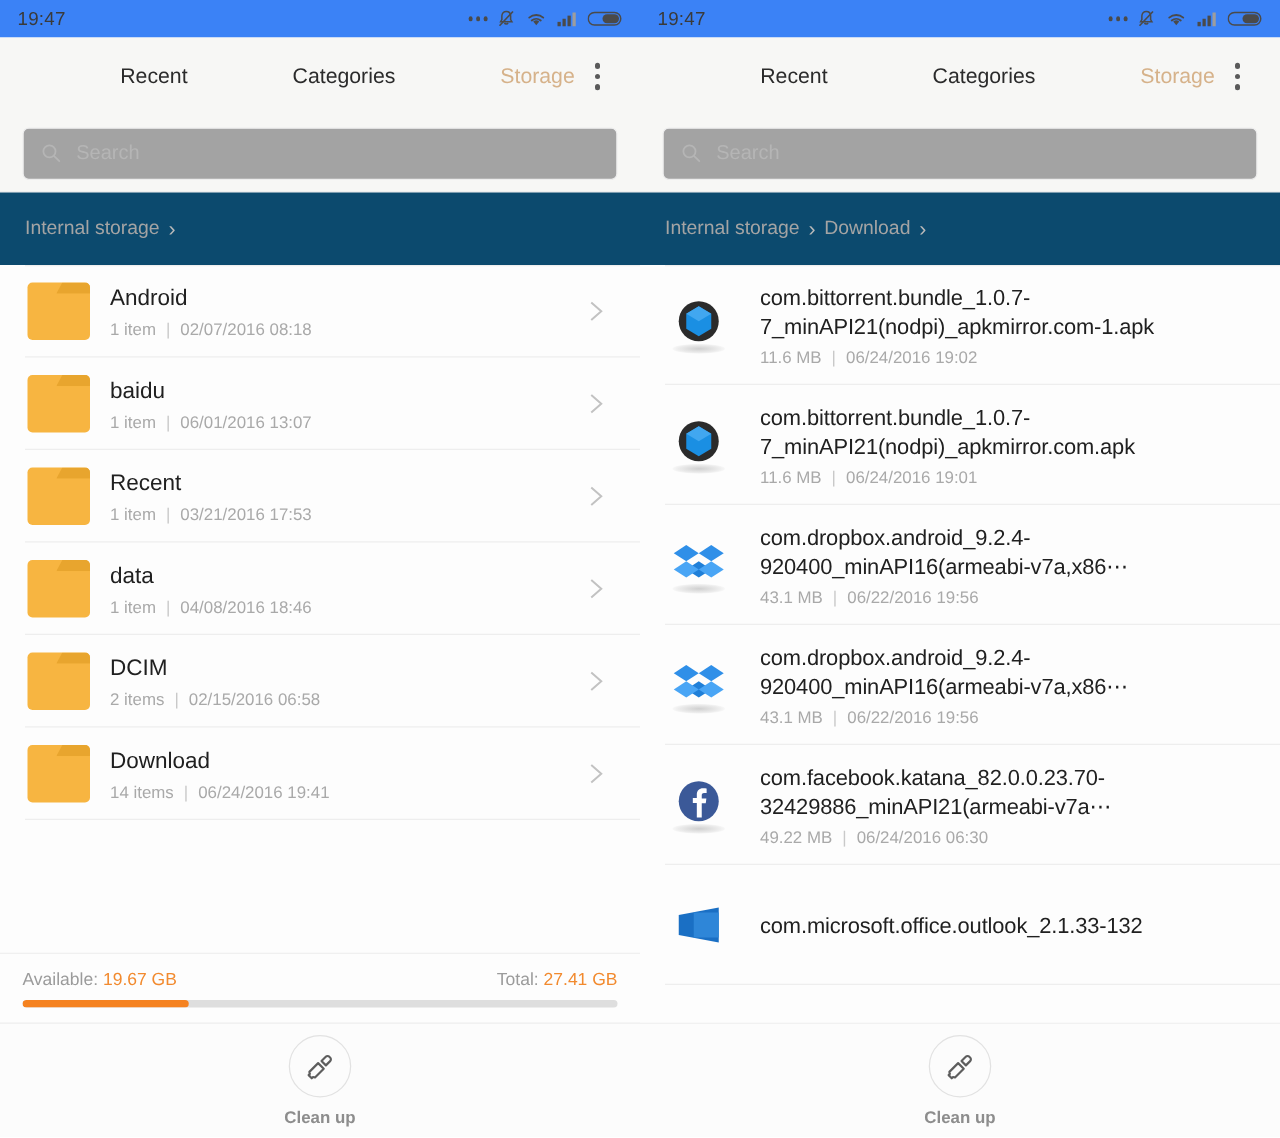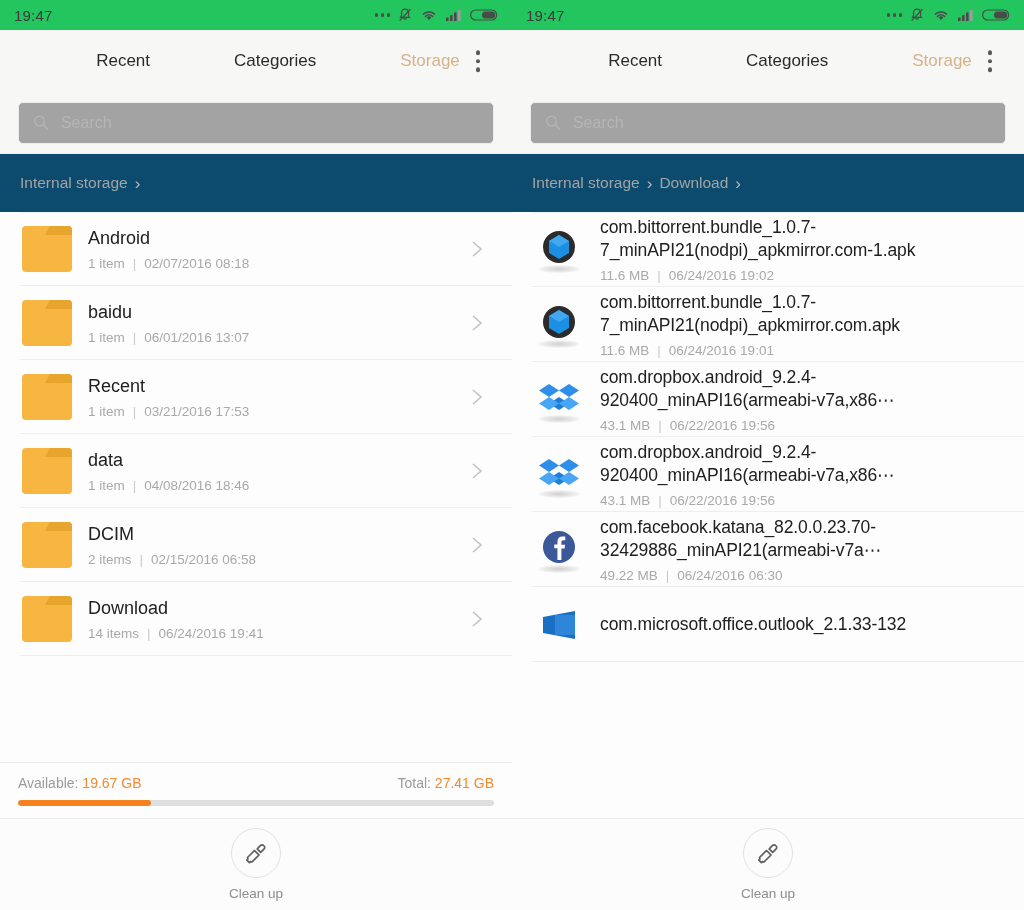--- a/index.html
+++ b/index.html
@@ -14,21 +14,21 @@
     width: 512px; height: 910px;
     position: relative;
     background: #fdfdfd;
     display: flex; flex-direction: column;
     overflow: hidden;
   }
 
   
   .statusbar {
     height: 30px; flex: 0 0 30px;
-    background: #22c55e;
+    background: #3b82f6;
     display: flex; align-items: center;
     padding: 0 14px;
   }
   .clock { font-size: 15px; color: #3a3a3a; letter-spacing: .2px; }
   .status-icons { margin-left: auto; display: flex; align-items: center; gap: 7px; }
   .si { display: block; }
   .dots-h { display: flex; gap: 2.5px; align-items: center; }
   .dots-h i { width: 3.5px; height: 3.5px; border-radius: 50%; background: #4a4a4a; display:block; }
 
   
@@ -87,21 +87,21 @@
     display: flex; align-items: center;
     padding: 0 18px 0 20px;
     height: 74px;
     position: relative;
     cursor: pointer;
   }
   .row::after {
     content: ""; position: absolute; left: 20px; right: 0; bottom: 0;
     height: 1px; background: #eeeeee;
   }
-  .row.file { height: 75px; }
+  .row.file { height: 96px; gap: 8px; }
   .row-top-sep::before {
     content: ""; position: absolute; left: 20px; right: 0; top: 0;
     height: 1px; background: #eeeeee;
   }
   .icon-cell { width: 54px; flex: 0 0 54px; display: flex; align-items: center; justify-content: center; }
   .meta-cell { flex: 1 1 auto; min-width: 0; padding-left: 14px; }
   .row .title { font-size: 18px; color: #202020; line-height: 1.3; }
   .row.file .title { font-size: 17.5px; letter-spacing: -.1px; }
   .row .sub {
     font-size: 13.5px; color: #a9a9a9; margin-top: 6px;
@@ -141,21 +141,21 @@
   .storage-line b { font-weight: normal; color: #f28a2e; }
   .bar { margin-top: 9px; height: 6px; border-radius: 3px; background: #dedede; overflow: hidden; }
   .bar-fill { height: 100%; background: #f58220; border-radius: 3px; }
 
   
   .bottombar {
     flex: 0 0 92px; height: 92px;
     background: #fcfcfc;
     border-top: 1px solid #ededed;
     display: flex; flex-direction: column;
-    align-items: center; justify-content: center; gap: 8px;
+    align-items: center; justify-content: center; gap: 8px; font-weight: bold;
   }
   .cleanbtn { display: flex; flex-direction: column; align-items: center; gap: 8px; cursor: pointer; }
   .clean-circle {
     width: 50px; height: 50px; border-radius: 50%;
     border: 1px solid #e2e2e2;
     display: flex; align-items: center; justify-content: center;
   }
   .clean-label { font-size: 13.5px; color: #8d8d8d; }
 
   

